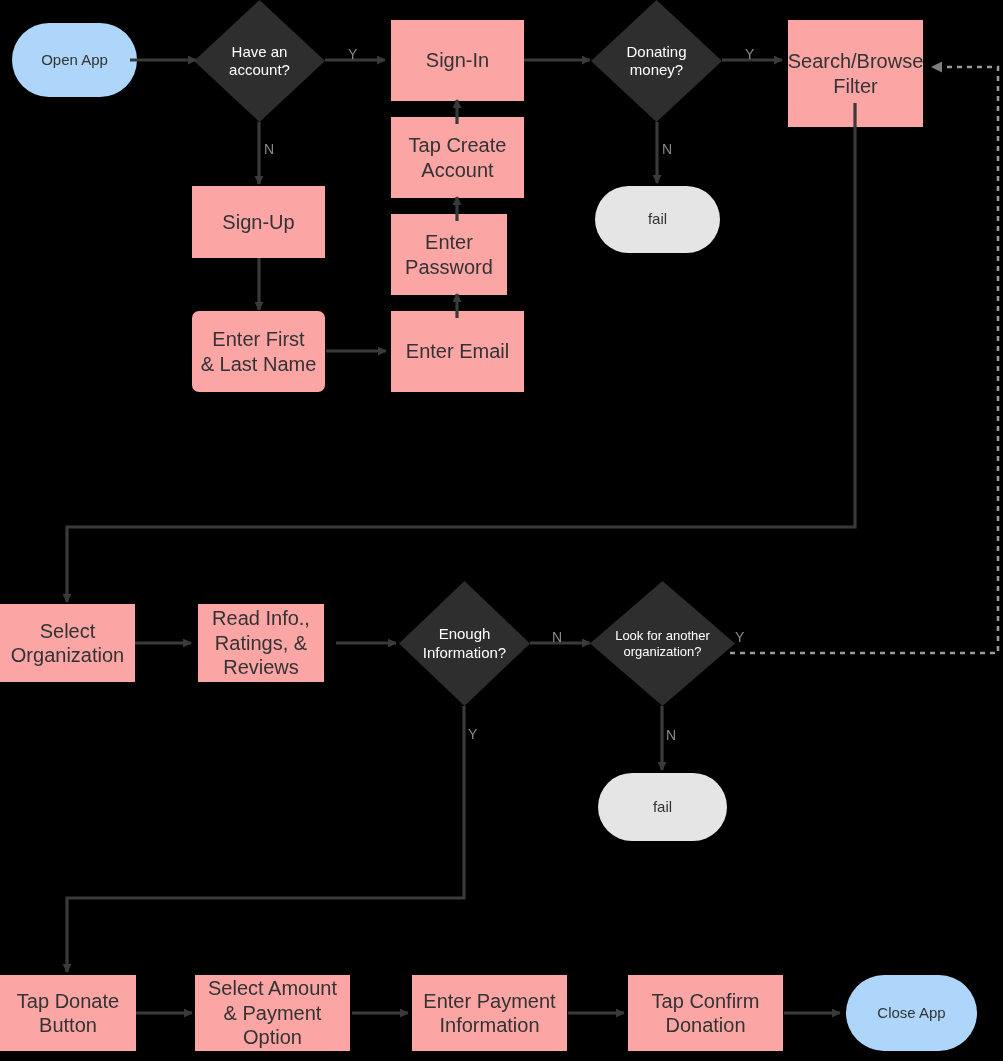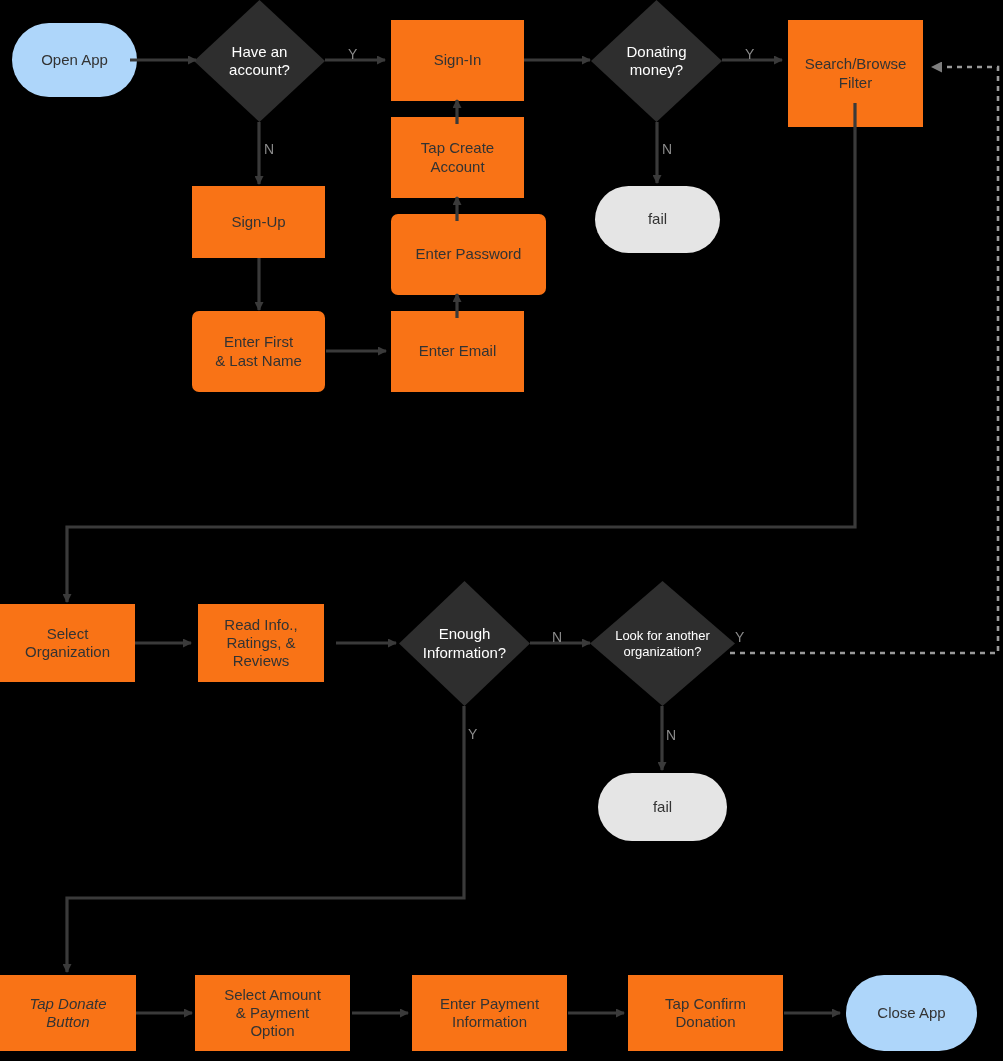--- a/index.html
+++ b/index.html
@@ -2,21 +2,21 @@
 <html><head>
 <meta charset="utf-8">
 <style>
   html,body{margin:0;padding:0;background:#000;}
   body{font-family:"Liberation Sans",sans-serif;}
   #canvas{position:relative;width:1003px;height:1061px;background:#000;overflow:hidden;}
 
   .node{position:absolute;box-sizing:border-box;display:flex;align-items:center;
         justify-content:center;text-align:center;line-height:1.22;}
 
-  .proc{background:#f97316;color:#333333;font-size:15px;}
+  .proc{background:#fca5a5;color:#333333;font-size:20px;}
   .term{background:#AED6FA;color:#333333;font-size:15px;border-radius:999px;}
   .fail{background:#e5e5e5;color:#333333;font-size:15px;border-radius:999px;}
 
   .dec{background:transparent;color:#FFFFFF;font-size:15px;}
   .dec .dshape{position:absolute;inset:0;background:#2E2E2E;
         clip-path:polygon(50% 0,100% 50%,50% 100%,0 50%);}
   .dec .dlabel{position:relative;z-index:2;padding:0 6px;}
 
   .lbl{position:absolute;color:#8A8A8A;font-size:14px;z-index:6;}
 
@@ -94,21 +94,21 @@
 
   <div class="node proc" style="left:391px;top:20px;width:133px;height:81px;">
     <span style="white-space:pre-line;">Sign-In</span>
   </div>
 
   <div class="node proc" style="left:391px;top:117px;width:133px;height:81px;">
     <span style="white-space:pre-line;">Tap Create
 Account</span>
   </div>
 
-  <div class="node proc" style="left:391px;top:214px;width:155px;height:81px;border-radius:7px;">
+  <div class="node proc" style="left:391px;top:214px;width:116px;height:81px;">
     <span style="white-space:pre-line;">Enter Password</span>
   </div>
 
   <div class="node proc" style="left:391px;top:311px;width:133px;height:81px;">
     <span style="white-space:pre-line;">Enter Email</span>
   </div>
 
   <div class="node proc" style="left:192px;top:186px;width:133px;height:72px;">
     <span style="white-space:pre-line;">Sign-Up</span>
   </div>
@@ -154,21 +154,21 @@
     <span class="dshape"></span>
     <span class="dlabel" style="white-space:pre-line;">Look for another
 organization?</span>
   </div>
 
   <div class="node fail" style="left:598px;top:773px;width:129px;height:68px;">
     <span style="white-space:pre-line;">fail</span>
   </div>
 
   <div class="node proc" style="left:0px;top:975px;width:136px;height:76px;">
-    <span style="white-space:pre-line;font-style:italic;">Tap Donate
+    <span style="white-space:pre-line;">Tap Donate
 Button</span>
   </div>
 
   <div class="node proc" style="left:195px;top:975px;width:155px;height:76px;">
     <span style="white-space:pre-line;">Select Amount
 &amp; Payment
 Option</span>
   </div>
 
   <div class="node proc" style="left:412px;top:975px;width:155px;height:76px;">

